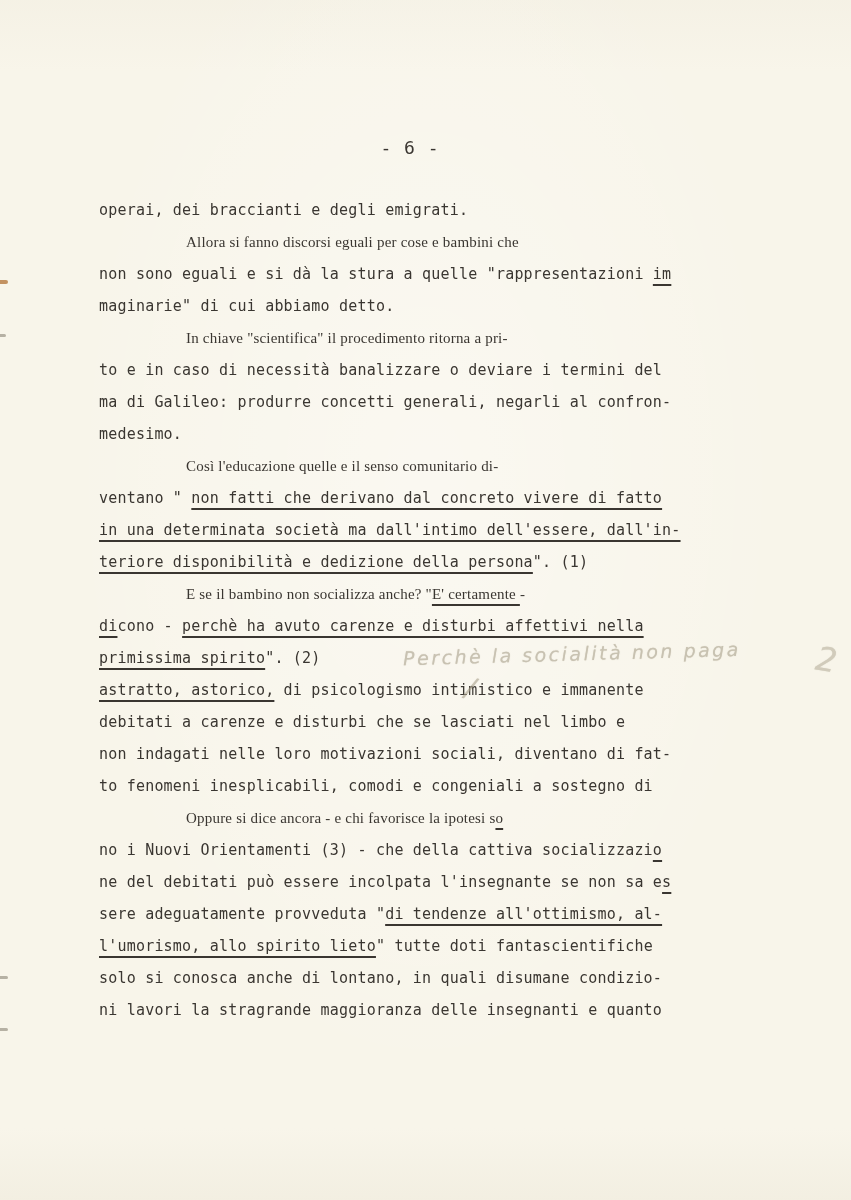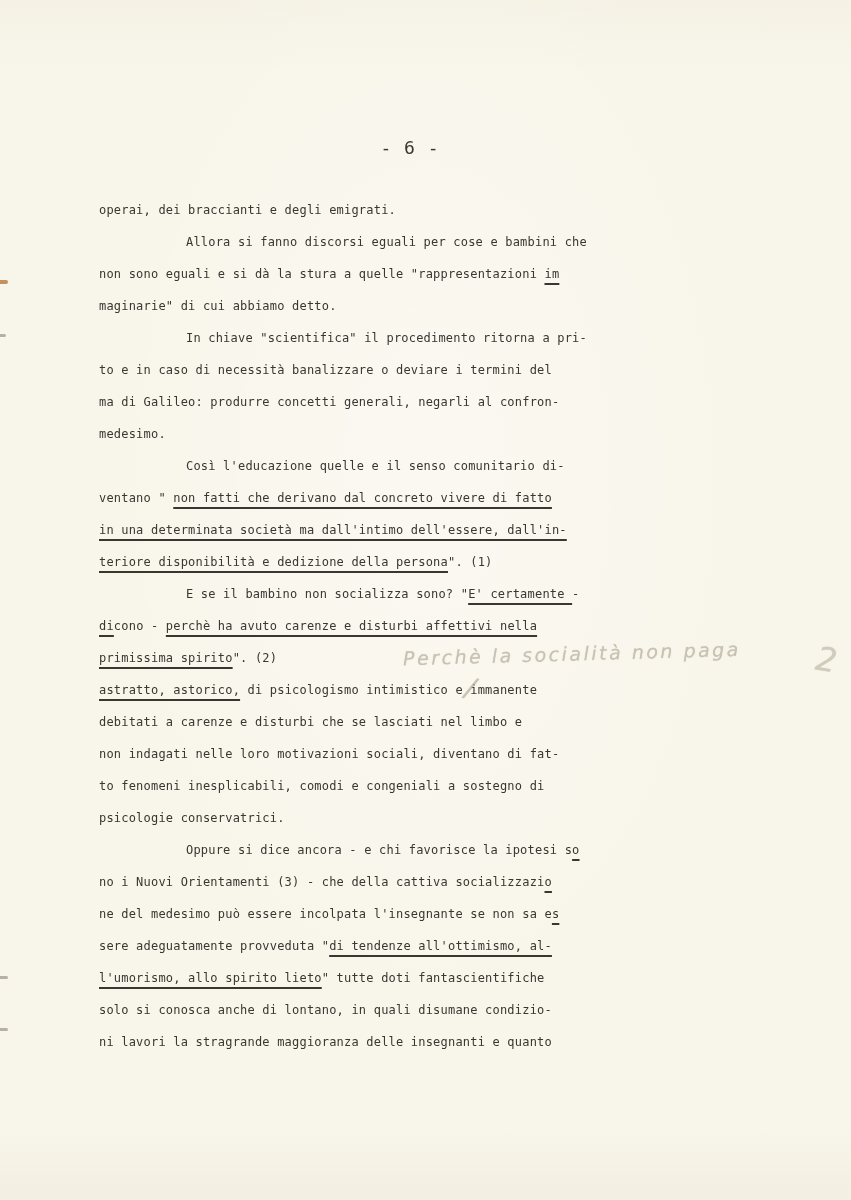--- a/index.html
+++ b/index.html
@@ -26,25 +26,25 @@
     letter-spacing:1px;
   }
   .text-block{
     position:absolute;
     left:99px;top:194px;
     width:700px;
   }
   .line{
     height:32px;
     line-height:32px;
-    font-size:12px;
+    font-size:15px;
     white-space:pre;
     letter-spacing:.2px;
   }
-  .line.indent{padding-left:87px;}
+  .line.indent{padding-left:87px;font-family:Liberation Serif, serif;}
   .u{
     text-decoration:underline;
     text-decoration-thickness:1.7px;
     text-underline-offset:4.5px;
     text-align:right;
   }
   
   .hand{
     position:absolute;
     font-family:"DejaVu Sans","Liberation Sans",sans-serif;
@@ -97,31 +97,30 @@
       <div class="line"><span class="">non sono eguali e si dà la stura a quelle "rappresentazioni </span><span class="u">im</span></div>
       <div class="line"><span class="">maginarie" di cui abbiamo detto.</span></div>
       <div class="line indent"><span class="">In chiave "scientifica" il procedimento ritorna a pri-</span></div>
       <div class="line"><span class="">to e in caso di necessità banalizzare o deviare i termini del</span></div>
       <div class="line"><span class="">ma di Galileo: produrre concetti generali, negarli al confron-</span></div>
       <div class="line"><span class="">medesimo.</span></div>
       <div class="line indent"><span class="">Così l'educazione quelle e il senso comunitario di-</span></div>
       <div class="line"><span class="">ventano " </span><span class="u">non fatti che derivano dal concreto vivere di fatto</span></div>
       <div class="line"><span class="u">in una determinata società ma dall'intimo dell'essere, dall'in-</span></div>
       <div class="line"><span class="u">teriore disponibilità e dedizione della persona</span><span class="">". (1)</span></div>
-      <div class="line indent"><span class="">E se il bambino non socializza sono? "</span><span class="u">E' certamente </span><span class="">-</span></div>
+      <div class="line indent"><span class="">E se il bambino non socializza anche? "</span><span class="u">E' certamente </span><span class="">-</span></div>
       <div class="line"><span class="u">di</span><span class="">cono - </span><span class="u">perchè ha avuto carenze e disturbi affettivi nella</span></div>
       <div class="line"><span class="u">primissima spirito</span><span class="">". (2)</span></div>
       <div class="line"><span class="u">astratto, astorico,</span><span class=""> di psicologismo intimistico e immanente</span></div>
       <div class="line"><span class="">debitati a carenze e disturbi che se lasciati nel limbo e</span></div>
       <div class="line"><span class="">non indagati nelle loro motivazioni sociali, diventano di fat-</span></div>
       <div class="line"><span class="">to fenomeni inesplicabili, comodi e congeniali a sostegno di</span></div>
-      <div class="line"><span class="">psicologie conservatrici.</span></div>
       <div class="line indent"><span class="">Oppure si dice ancora - e chi favorisce la ipotesi s</span><span class="u">o</span></div>
       <div class="line"><span class="">no i Nuovi Orientamenti (3) - che della cattiva socializzazi</span><span class="u">o</span></div>
-      <div class="line"><span class="">ne del medesimo può essere incolpata l'insegnante se non sa e</span><span class="u">s</span></div>
+      <div class="line"><span class="">ne del debitati può essere incolpata l'insegnante se non sa e</span><span class="u">s</span></div>
       <div class="line"><span class="">sere adeguatamente provveduta "</span><span class="u">di tendenze all'ottimismo, al-</span></div>
       <div class="line"><span class="u">l'umorismo, allo spirito lieto</span><span class="">" tutte doti fantascientifiche</span></div>
       <div class="line"><span class="">solo si conosca anche di lontano, in quali disumane condizio-</span></div>
       <div class="line"><span class="">ni lavori la stragrande maggioranza delle insegnanti e quanto</span></div>
     </div>
 
   <div class="hand hand-note">Perchè la socialità non paga</div>
 
   <div class="hand hand-slash">/</div>
 

